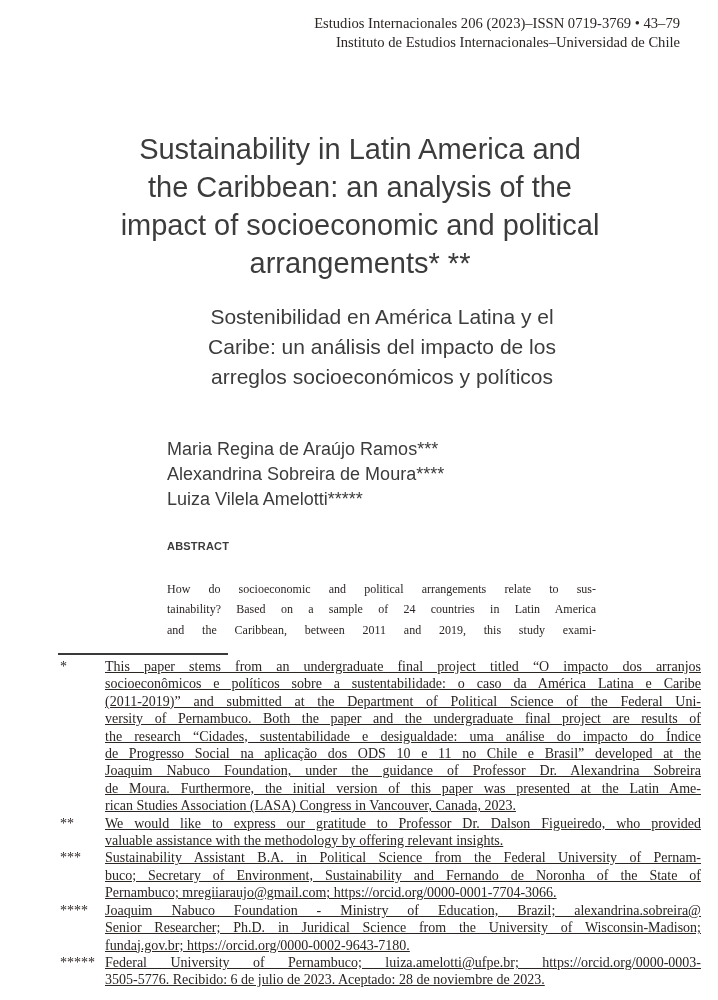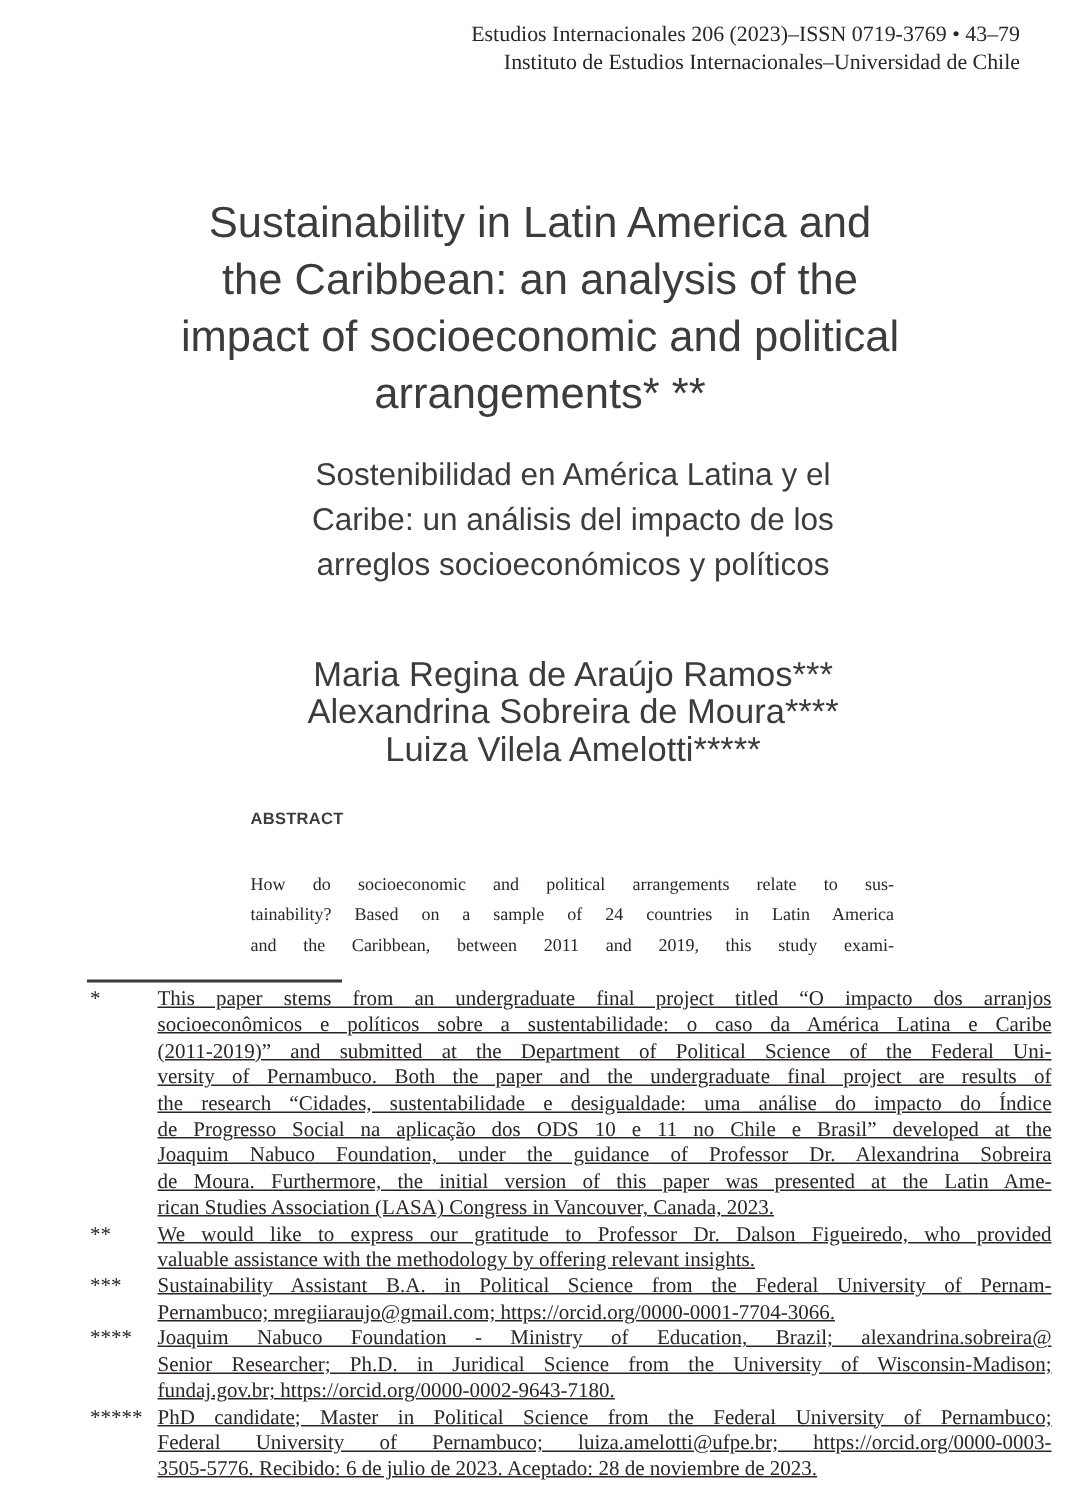--- a/index.html
+++ b/index.html
@@ -37,23 +37,22 @@
     text-align: center;
     font-family: "Liberation Sans", sans-serif;
     font-weight: 400;
     font-size: 21px; line-height: 30px;
     color: var(--text-sans, #3c3c3c);
     white-space: pre-line;
   }
 
   .authors {
     position: absolute; top: 437px; left: 167px; width: 430px;
-    text-align: center;
     font-family: "Liberation Sans", sans-serif;
-    font-size: 23px; line-height: 25px;
+    font-size: 18px; line-height: 25px;
     color: var(--text-sans, #3c3c3c);
   }
 
   .abstract-heading {
     position: absolute; top: 538px; left: 167px;
     font-family: "Liberation Sans", sans-serif;
     font-weight: 700;
     font-size: 11px; line-height: 17px;
     letter-spacing: 0.2px;
     color: var(--text-sans, #3c3c3c);
@@ -137,34 +136,34 @@
         <div class="fn-marker">**</div>
         <div class="fn-text">
           <div class="fn-line">We would like to express our gratitude to Professor Dr. Dalson Figueiredo, who provided</div>
           <div class="fn-line last">valuable assistance with the methodology by offering relevant insights.</div>
         </div>
       </div>
       <div class="footnote">
         <div class="fn-marker">***</div>
         <div class="fn-text">
           <div class="fn-line">Sustainability Assistant B.A. in Political Science from the Federal University of Pernam-</div>
+          <div class="fn-line">buco; Secretary of Environment, Sustainability and Fernando de Noronha of the State of</div>
           <div class="fn-line last">Pernambuco; mregiiaraujo@gmail.com; https://orcid.org/0000-0001-7704-3066.</div>
         </div>
       </div>
       <div class="footnote">
         <div class="fn-marker">****</div>
         <div class="fn-text">
           <div class="fn-line">Joaquim Nabuco Foundation - Ministry of Education, Brazil; alexandrina.sobreira@</div>
           <div class="fn-line">Senior Researcher; Ph.D. in Juridical Science from the University of Wisconsin-Madison;</div>
           <div class="fn-line last">fundaj.gov.br; https://orcid.org/0000-0002-9643-7180.</div>
         </div>
       </div>
       <div class="footnote">
         <div class="fn-marker">*****</div>
         <div class="fn-text">
-          <div class="fn-line">PhD candidate; Master in Political Science from the Federal University of Pernambuco;</div>
           <div class="fn-line">Federal University of Pernambuco; luiza.amelotti@ufpe.br; https://orcid.org/0000-0003-</div>
           <div class="fn-line last">3505-5776. Recibido: 6 de julio de 2023. Aceptado: 28 de noviembre de 2023.</div>
         </div>
       </div>
     </div>
 
 </div>
 
 </body></html>

